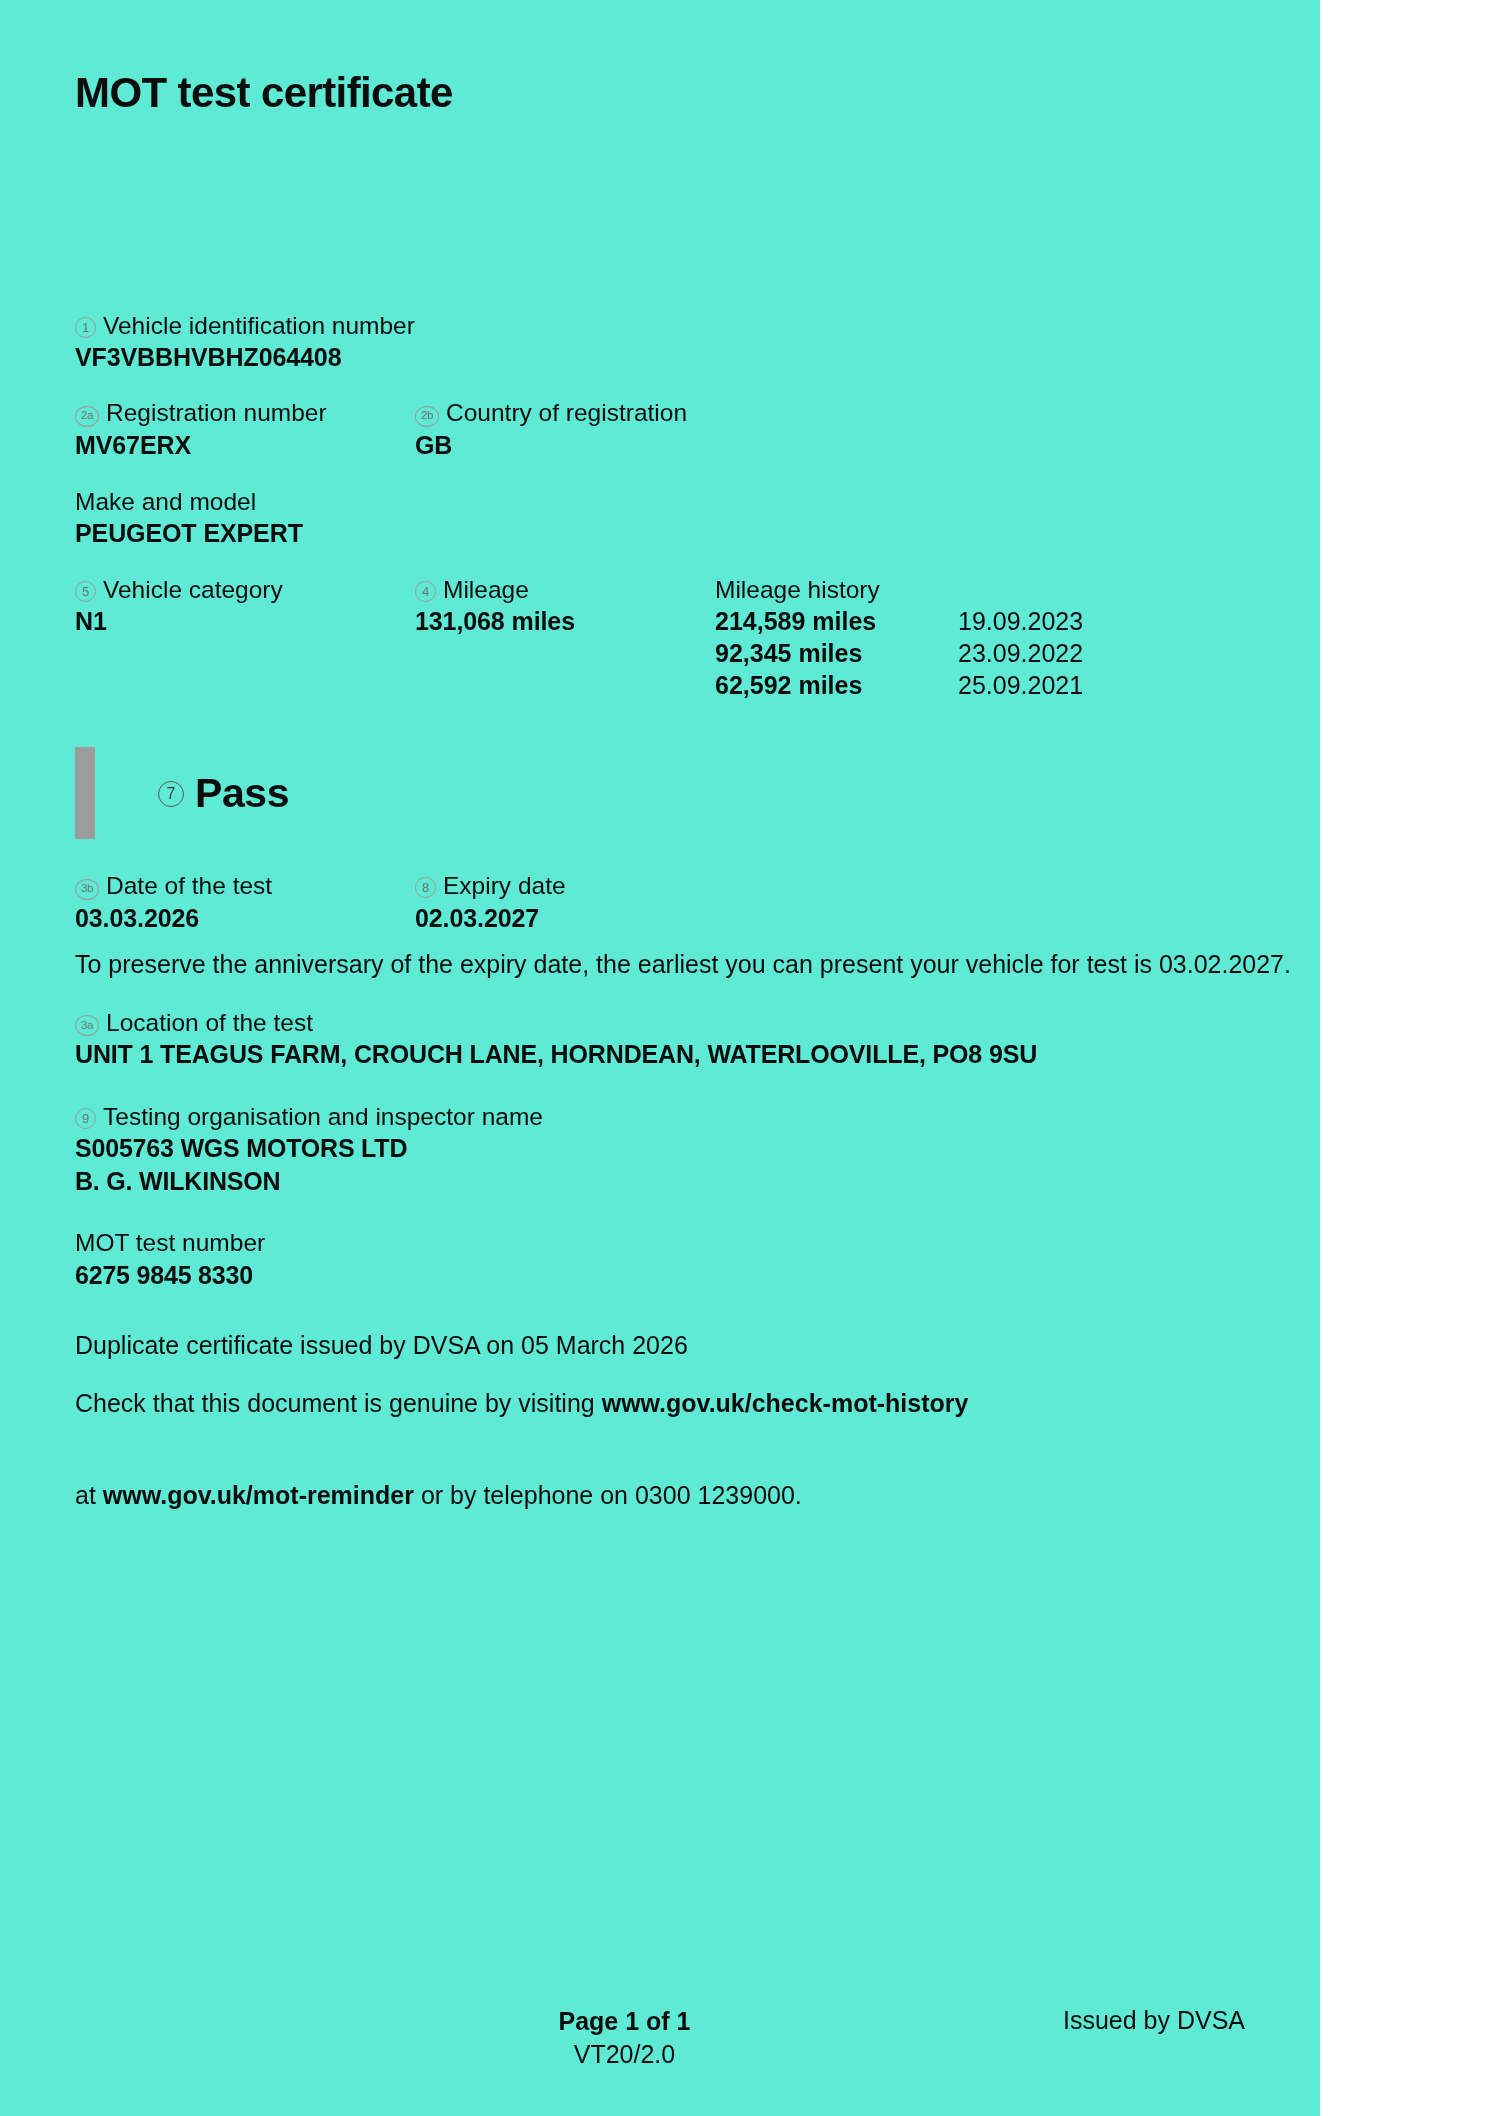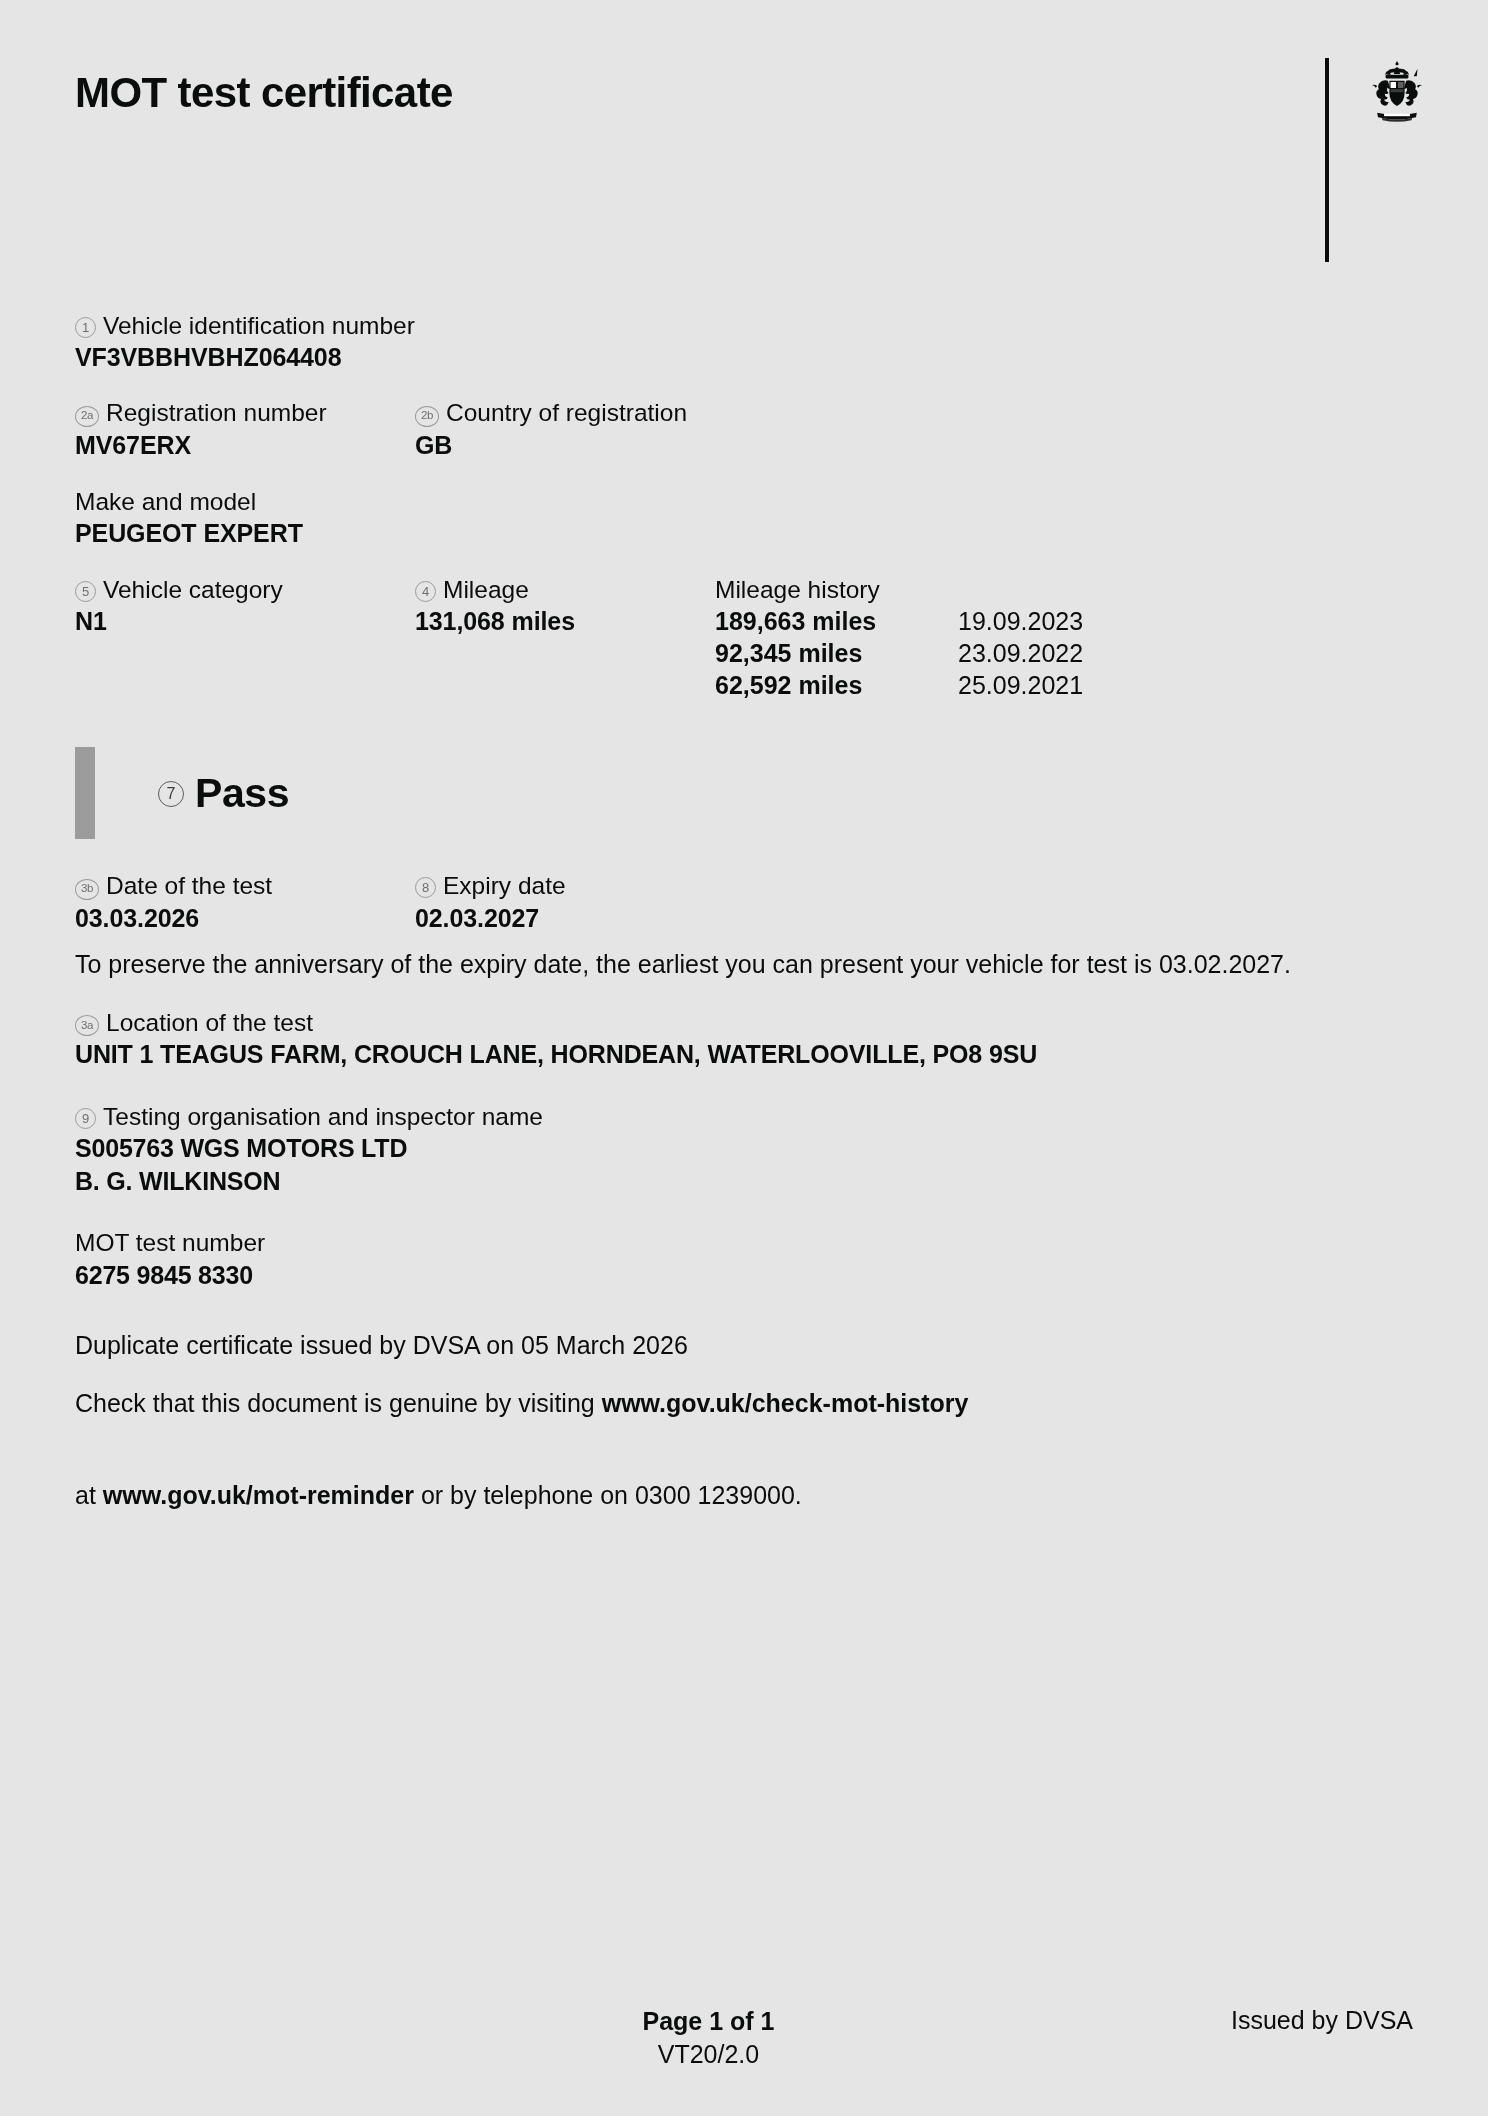--- a/index.html
+++ b/index.html
@@ -7,23 +7,23 @@
     padding: 0;
     background: #ffffff;
   }
   body {
     font-family: "Liberation Sans", sans-serif;
     color: #0b0c0c;
     -webkit-font-smoothing: antialiased;
   }
   .page {
     position: relative;
-    width: 1488px;
+    width: 1320px;
     height: 2116px;
-    background: #e5e5e5;
+    background: #5eead4;
     box-sizing: border-box;
     overflow: hidden;
   }
   .content {
     position: absolute;
     left: 75px;
     top: 58px;
     width: 1360px;
   }
 
@@ -316,21 +316,21 @@
           <span>Mileage</span>
         </div>
         <div class="field-value">131,068 miles</div>
       </div>
 
       <div class="col-c">
         <div class="field-label">
           <span>Mileage history</span>
         </div>
         <div class="mh-row">
-          <span class="mh-miles">189,663 miles</span>
+          <span class="mh-miles">214,589 miles</span>
           <span class="mh-date">19.09.2023</span>
         </div>
         <div class="mh-row">
           <span class="mh-miles">92,345 miles</span>
           <span class="mh-date">23.09.2022</span>
         </div>
         <div class="mh-row">
           <span class="mh-miles">62,592 miles</span>
           <span class="mh-date">25.09.2021</span>
         </div>

